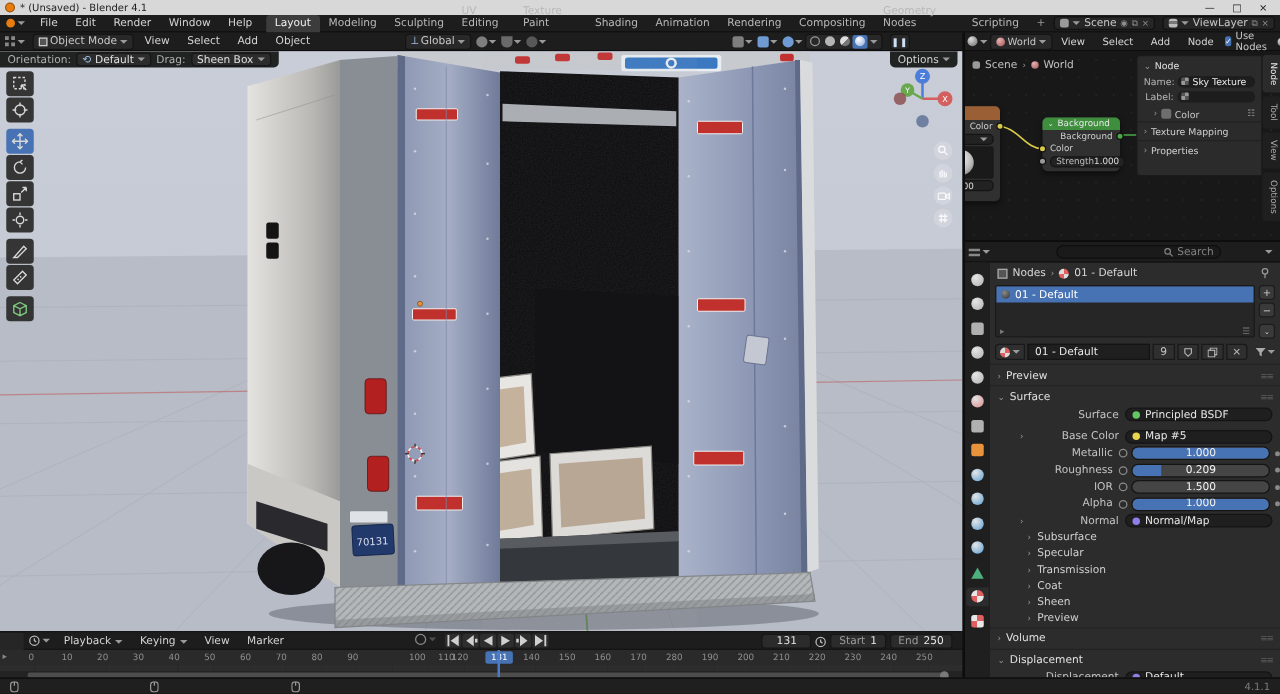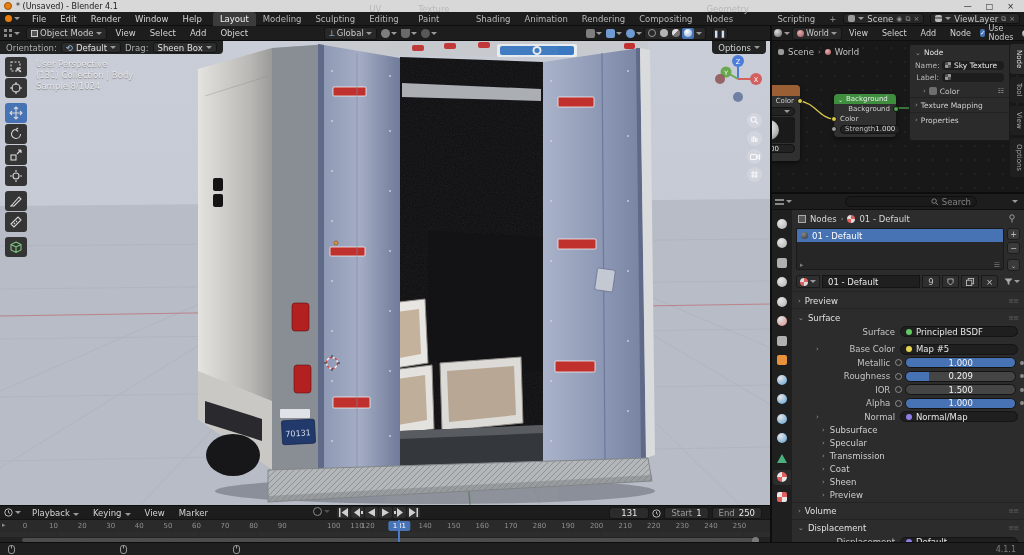--- a/index.html
+++ b/index.html
@@ -66,21 +66,21 @@
   .tool-settings { position:absolute; left:0; top:0; height:13px; background:rgba(24,24,24,.95); border-radius:0 0 4px 0; display:flex; align-items:center; padding:0 6px; gap:4px; }
   .ts-label { color:#b0b0b0; }
   .ts-field { display:flex; align-items:center; gap:3px; background:#2c2c2c; border:1px solid #151515; border-radius:3px; padding:0 4px; height:11px; color:#e0e0e0; }
   .options-pill { position:absolute; right:4px; top:0; height:13px; background:rgba(24,24,24,.95); border-radius:0 0 4px 4px; display:flex; align-items:center; padding:0 6px; gap:3px; color:#d0d0d0; }
   .navgizmo { position:absolute; right:6px; top:12px; width:52px; height:58px; }
   .navbtns { position:absolute; right:8px; top:72px; display:flex; flex-direction:column; gap:3px; }
   .navbtn { width:15px; height:15px; border-radius:50%; background:rgba(255,255,255,.18); display:flex; align-items:center; justify-content:center; }
   .navbtn svg { stroke:#fff; fill:none; stroke-width:1.1; opacity:.85; }
 
   
-  .timeline { position:absolute; left:0; top:479px; width:770px; height:37px; background:#262626; border-top:1px solid #0e0e0e; }
+  .timeline { position:absolute; left:0; top:479px; width:770px; height:37px; background:#262626; border-top:1px solid #0e0e0e;padding-left:19px; }
   .tl-header { height:14px; background:#1d1d1d; display:flex; align-items:center; border-bottom:1px solid #141414; position:relative; }
   .clock-ic svg { stroke:#bbb; fill:none; }
   .transport { position:absolute; left:337px; top:1px; display:flex; gap:1px; }
   .tbtn { width:13px; height:11px; background:#2e2e2e; border-radius:2px; display:flex; align-items:center; justify-content:center; }
   .tbtn svg { fill:#d0d0d0; stroke:none; }
   .autokey { position:absolute; left:313px; top:1px; display:flex; align-items:center; gap:2px; }
   .rec-circle { width:9px; height:9px; border:1.2px solid #8a8a8a; border-radius:50%; }
   .tl-fields { position:absolute; right:8px; top:1px; display:flex; gap:3px; align-items:center; }
   .tl-field { background:#2b2b2b; border:1px solid #161616; border-radius:3px; height:12px; display:flex; align-items:center; justify-content:center; gap:4px; padding:0 6px; color:#e8e8e8; }
   .tl-field .lbl { color:#9a9a9a; }
@@ -474,25 +474,20 @@
           <div class="ts-field">
               <span>Sheen Box</span>
               <span class="caret"></span>
             </div>
         </div>
         <div class="options-pill">
             <span>Options</span>
             <span class="caret"></span>
           </div>
 
-        <div class="vp-overlay-text">
-          <div>User Perspective</div>
-          <div>(131) Collection | Body</div>
-          <div>Sample 8/1024</div>
-        </div>
 
         <div class="toolbar" id="vp-toolbar">
             <div class="tool">
               <svg width="14" height="14" viewBox="0 0 14 14">
                 <rect x="2" y="2" width="9" height="9" stroke-dasharray="2 1.5"></rect>
                 <path d="M8 8 L12 12 M8 8 L8 11 M8 8 L11 8"></path>
               </svg>
             </div>
             <div class="tool">
               <svg width="14" height="14" viewBox="0 0 14 14">

